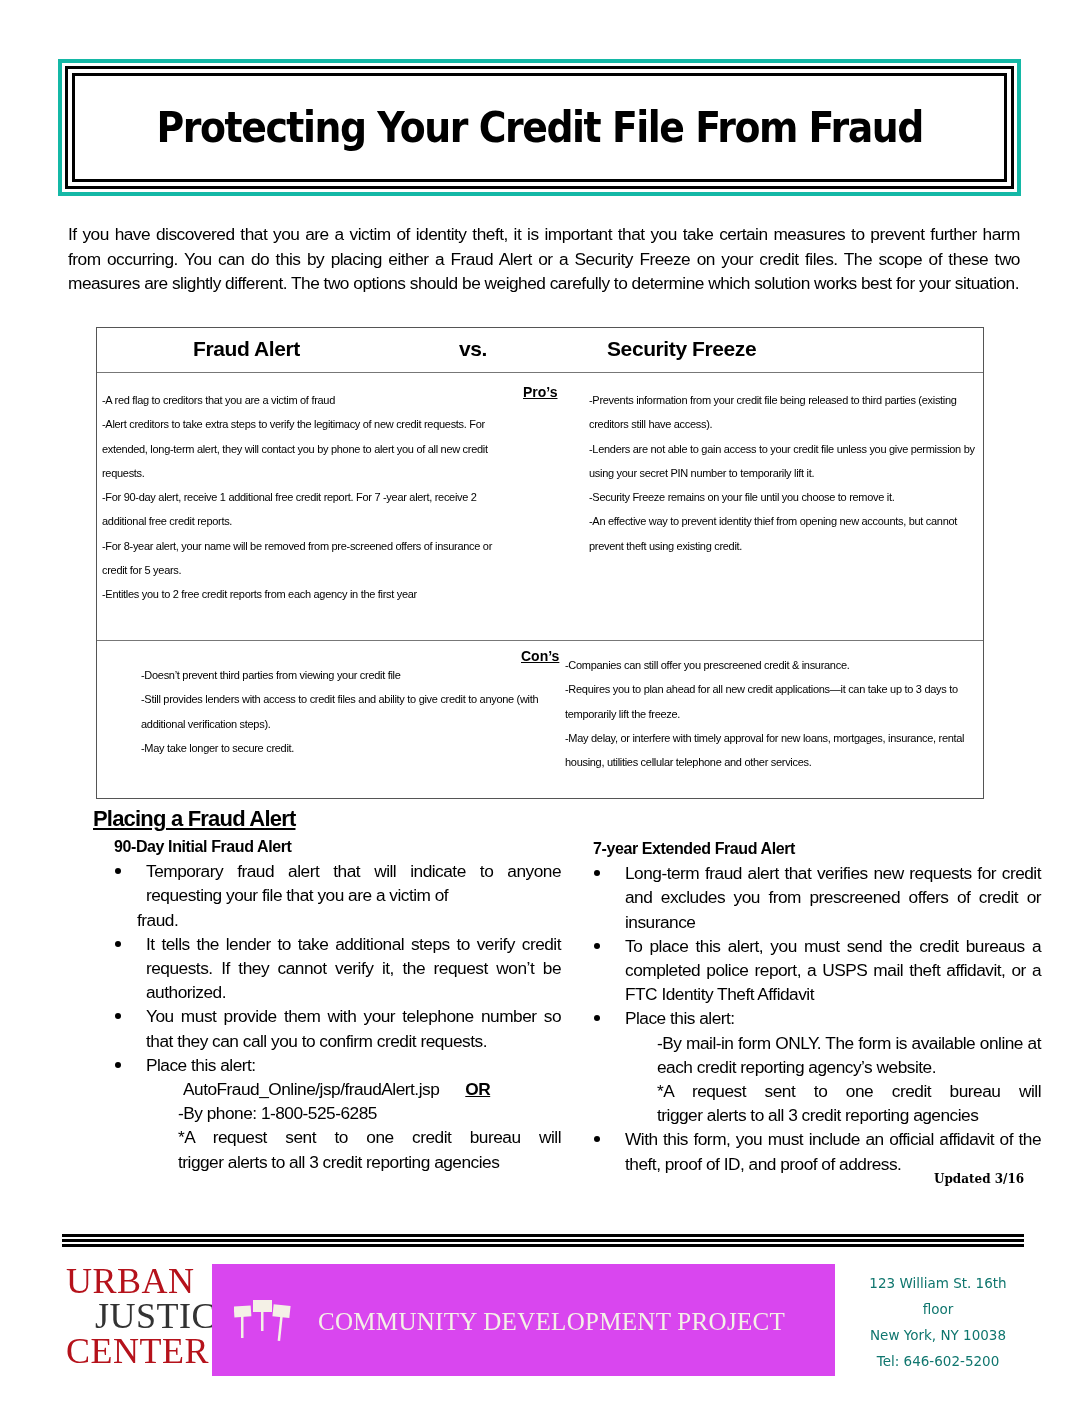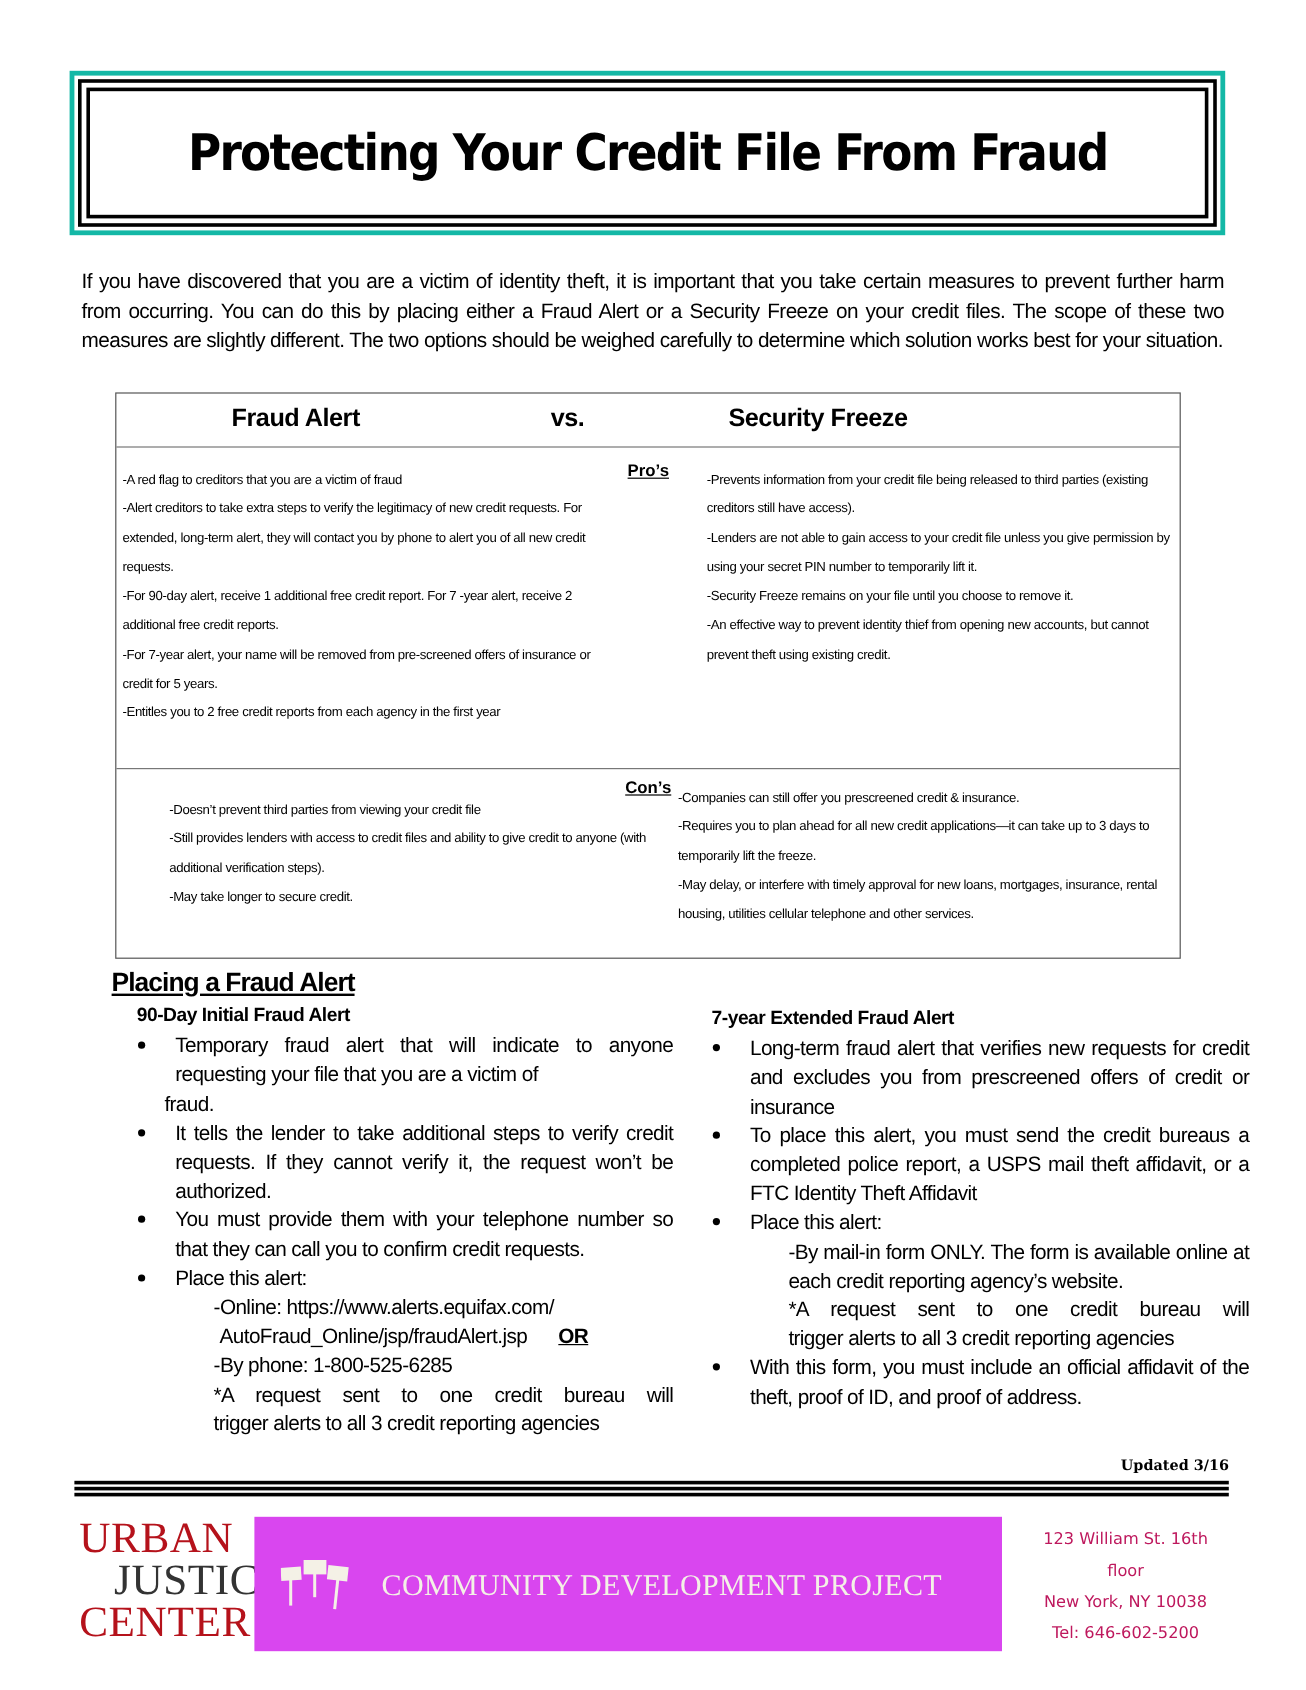--- a/index.html
+++ b/index.html
@@ -38,34 +38,34 @@
   .col-right { left: 572px; top: 837px; width: 448px; }
   .sub-title { font-weight: bold; font-size: 16px; letter-spacing: -0.4px; }
   ul.bul { list-style: none; margin: 0; padding: 0; }
   ul.bul li { position: relative; padding-left: 32px; text-align: justify; }
   ul.bul li .dot { position: absolute; left: 1px; top: 9px; width: 6px; height: 6px; border-radius: 50%; background: #000; }
   .indent { padding-left: 32px; }
   .sub-line { display: block; }
   .or-tag { font-weight: bold; text-decoration: underline; margin-left: 26px; }
   .just { text-align: justify; text-align-last: justify; }
 
-  .updated { position: absolute; left: 934px; top: 1214px; font-family: "DejaVu Serif", serif; font-size: 12px; font-weight: bold; }
+  .updated { position: absolute; left: 934px; top: 1172px; font-family: "DejaVu Serif", serif; font-size: 12px; font-weight: bold; }
   .rule { position: absolute; left: 62px; width: 962px; background: #000; }
   .r1 { top: 1234px; height: 3px; }
   .r2 { top: 1239px; height: 3px; }
   .r3 { top: 1244px; height: 3px; }
 
   
   .logo-ujc { position: absolute; left: 66px; top: 1264px; font-family: "Liberation Serif", serif; font-size: 36px; line-height: 35px; letter-spacing: 0.5px; }
   .logo-ujc .red { color: #b5121b; }
   .logo-ujc .dark { color: #333333; margin-left: 29px; }
   .cdp-band { position: absolute; left: 212px; top: 1264px; width: 623px; height: 112px; background: #d946ef; }
   .cdp-icon { position: absolute; left: 22px; top: 32px; width: 60px; height: 46px; }
   .cdp-text { position: absolute; left: 106px; top: 44px; color: #f4f1e6; font-family: "Liberation Serif", serif; font-size: 25px; letter-spacing: 0.3px; white-space: nowrap; }
-  .address { position: absolute; left: 858px; top: 1270px; width: 160px; text-align: center; font-family: "DejaVu Sans", sans-serif; font-size: 13.5px; line-height: 26px; color: #be185d; }
+  .address { position: absolute; left: 858px; top: 1270px; width: 160px; text-align: center; font-family: "DejaVu Sans", sans-serif; font-size: 13.5px; line-height: 26px; color: #0f766e; }
 </style>
 </head>
 <body>
 
 <div class="title-frame">
   <div class="ring2"></div>
   <div class="ring3">
     <span class="title-text">Protecting Your Credit File From Fraud</span>
   </div>
 </div>
@@ -76,21 +76,21 @@
   <div class="cmp-head">
     <span class="h-fa">Fraud Alert</span>
     <span class="h-vs">vs.</span>
     <span class="h-sf">Security Freeze</span>
   </div>
   <div class="pros-row">
     <div class="cell pros-left">
       <div>-A red flag to creditors that you are a victim of fraud</div>
       <div>-Alert creditors to take extra steps to verify the legitimacy of new credit requests. For extended, long-term alert, they will contact you by phone to  alert you of all new credit requests.</div>
       <div>-For 90-day alert, receive 1 additional free credit report. For 7 -year alert, receive 2 additional free credit reports.</div>
-      <div>-For 7-year alert, your name will be removed from pre-screened offers of insurance or credit for 5 years.</div>
+      <div>-For 8-year alert, your name will be removed from pre-screened offers of insurance or credit for 5 years.</div>
       <div>-Entitles you to 2 free credit reports from each agency in the first year</div>
     </div>
     <span class="tag tag-pros">Pro’s</span>
     <div class="cell pros-right">
       <div>-Prevents information from your credit file being released to third parties (existing creditors still have access).</div>
       <div>-Lenders are not able to gain access to your credit file unless you give permission by using your secret PIN number to temporarily lift it.</div>
       <div>-Security Freeze remains on your file until you choose to remove it.</div>
       <div>-An effective way to prevent identity thief from opening new accounts, but cannot prevent theft using existing credit.</div>
     </div>
   </div>
@@ -124,21 +124,20 @@
       <span>It tells the lender to take additional steps to verify credit requests. If they cannot verify it, the request won’t be authorized.</span>
     </li>
     <li>
       <span class="dot"></span>
       <span>You must provide them with your telephone number so that they can call you to confirm credit requests.</span>
     </li>
     <li>
       <span class="dot"></span>
       <span>Place this alert:</span>
       <div class="indent">
-        <span class="sub-line">-Online: https://www.alerts.equifax.com/</span>
         <span class="sub-line" style="padding-left:5px"><span>AutoFraud_Online/jsp/fraudAlert.jsp</span><span class="or-tag">OR</span></span>
         <span class="sub-line">-By phone: 1-800-525-6285</span>
         <span class="sub-line just">*A request sent to one credit bureau will</span>
         <span class="sub-line">trigger alerts to all 3 credit reporting agencies</span>
       </div>
     </li>
   </ul>
 </div>
 
 <div class="col col-right">

